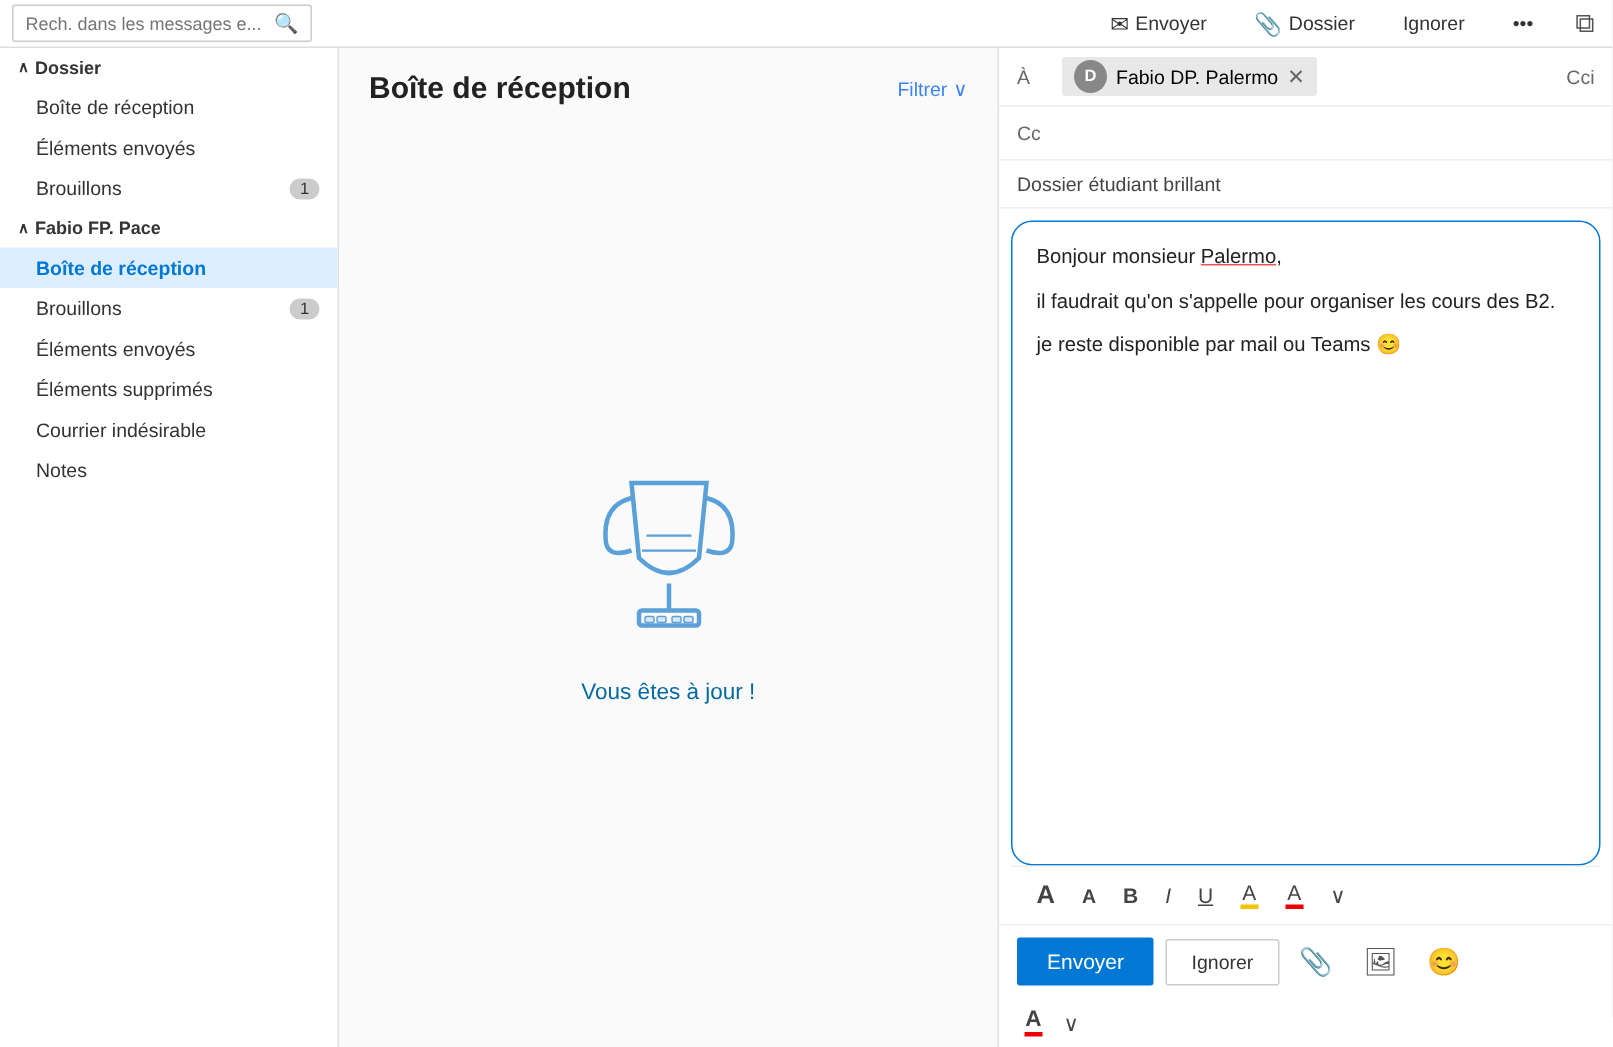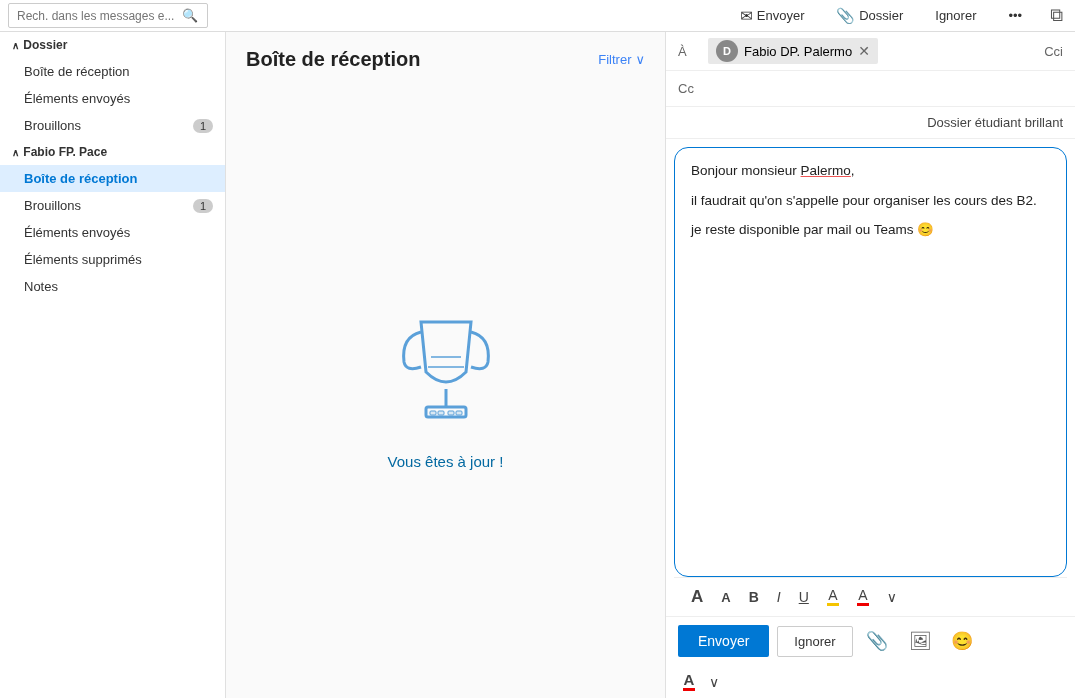--- a/index.html
+++ b/index.html
@@ -202,21 +202,20 @@
     }
     .cc-label {
       color: #666;
       font-size: 13px;
     }
     .subject-field {
       padding: 8px 12px;
       border-bottom: 1px solid #eee;
       font-size: 13px;
       color: #444;
-      text-align: right;
     }
     .compose-body {
       flex: 1;
       padding: 12px 16px;
       font-size: 13.5px;
       color: #222;
       line-height: 1.6;
       border: 1.5px solid #0078d4;
       margin: 8px 8px 0;
       border-radius: 14px;
@@ -353,20 +352,23 @@
       <span>Brouillons</span>
       <span class="badge">1</span>
     </div>
     <div class="sidebar-item">
       <span>Éléments envoyés</span>
     </div>
     <div class="sidebar-item">
       <span>Éléments supprimés</span>
     </div>
     <div class="sidebar-item">
+      <span>Courrier indésirable</span>
+    </div>
+    <div class="sidebar-item">
       <span>Notes</span>
     </div>
   </div>
 
   <div class="middle-panel">
     <div class="middle-header">
       <span class="middle-title">Boîte de réception</span>
       <button class="filter-btn">
         <span>Filtrer</span>
         <span>∨</span>

